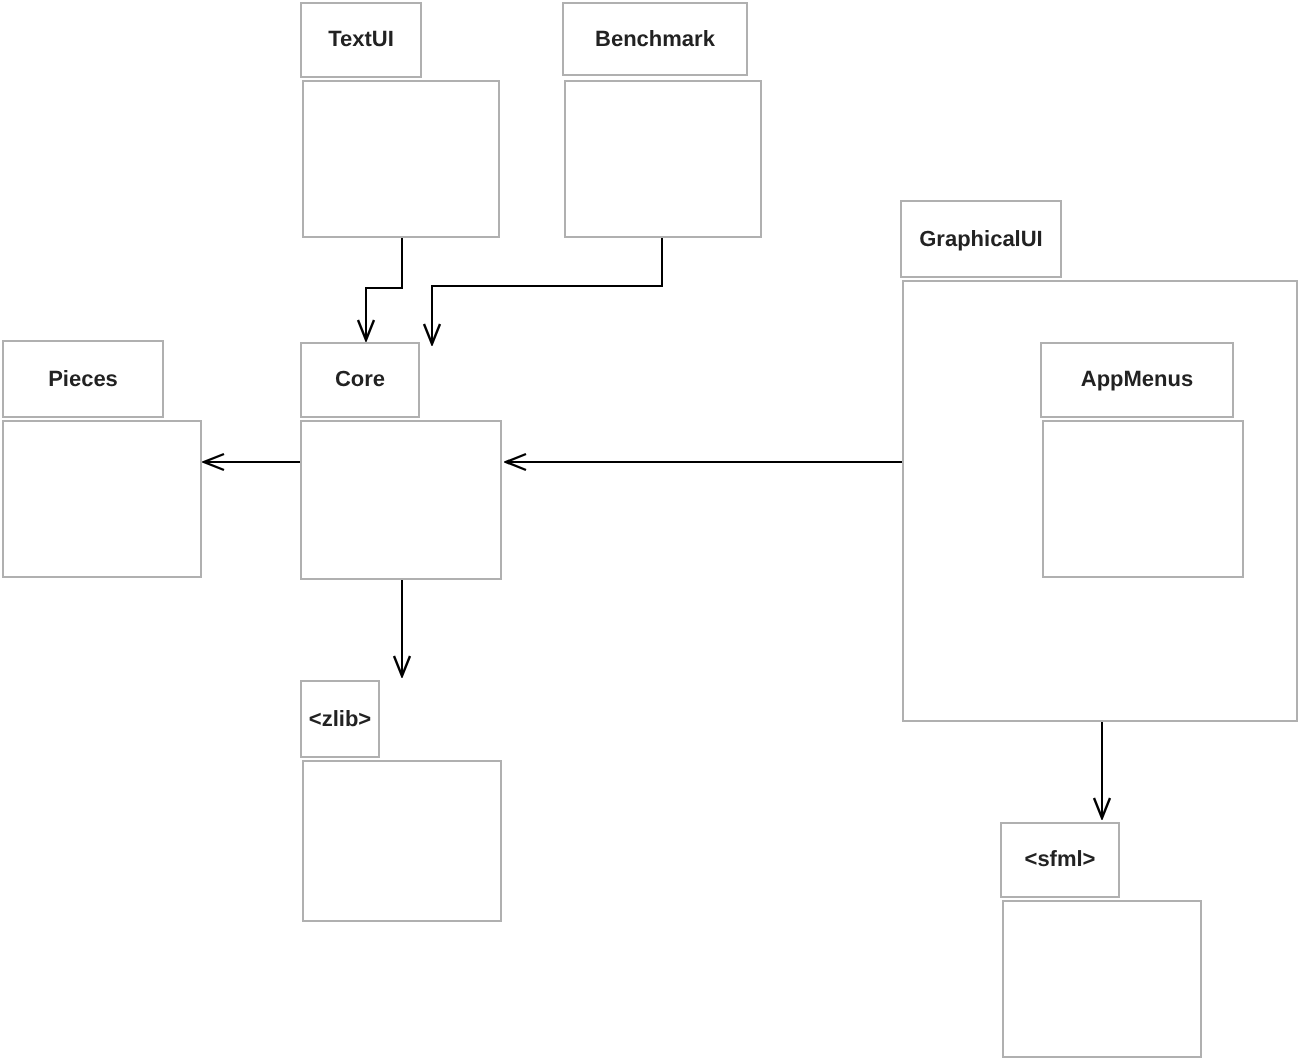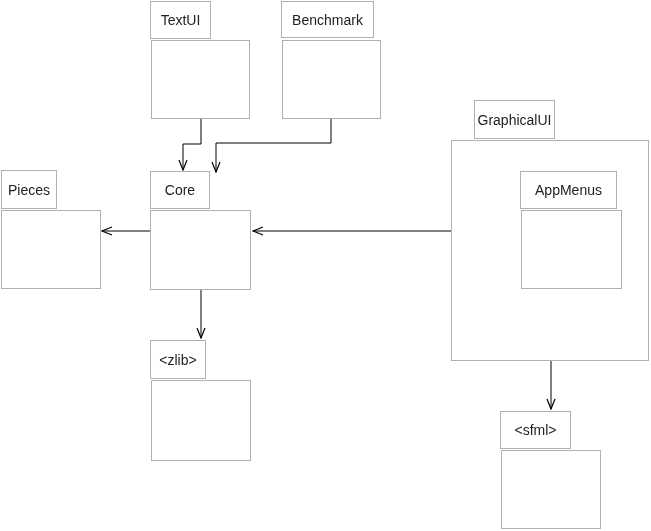--- a/index.html
+++ b/index.html
@@ -36,22 +36,22 @@
     left: 0;
     top: 0;
     box-sizing: border-box;
     border: 1px solid #b0b0b0;
     background: #ffffff;
     display: flex;
     align-items: center;
     justify-content: center;
   }
   .pkg .tab .lbl {
-    font-size: 14px;
-    font-weight: normal;
+    font-size: 11px;
+    font-weight: bold;
     color: #222222;
     white-space: nowrap;
   }
   .pkg .pbody {
     position: absolute;
     box-sizing: border-box;
     border: 1px solid #b0b0b0;
     background: #ffffff;
   }
   
@@ -84,54 +84,54 @@
   </div>
 
   <div class="pkg" style="left:281px;top:1px;">
     <div class="tab" style="width:93px;height:37px;">
       <span class="lbl">Benchmark</span>
     </div>
     <div class="pbody" style="left:1px;top:39px;width:99px;height:79px;"></div>
   </div>
 
   <div class="pkg" style="left:450px;top:100px;">
-    <div class="tab" style="width:81px;height:39px;margin-left:24px;">
+    <div class="tab" style="width:81px;height:39px;">
       <span class="lbl">GraphicalUI</span>
     </div>
     <div class="pbody" style="left:1px;top:40px;width:198px;height:221px;"></div>
   </div>
 
   <div class="pkg nested" style="left:520px;top:171px;">
     <div class="tab" style="width:97px;height:38px;">
       <span class="lbl">AppMenus</span>
     </div>
     <div class="pbody" style="left:1px;top:39px;width:101px;height:79px;"></div>
   </div>
 
   <div class="pkg" style="left:1px;top:170px;">
-    <div class="tab" style="width:56px;height:39px;">
+    <div class="tab" style="width:81px;height:39px;">
       <span class="lbl">Pieces</span>
     </div>
     <div class="pbody" style="left:0px;top:40px;width:100px;height:79px;"></div>
   </div>
 
   <div class="pkg" style="left:150px;top:171px;">
     <div class="tab" style="width:60px;height:38px;">
       <span class="lbl">Core</span>
     </div>
     <div class="pbody" style="left:0px;top:39px;width:101px;height:80px;"></div>
   </div>
 
   <div class="pkg" style="left:150px;top:340px;">
-    <div class="tab" style="width:56px;height:39px;">
+    <div class="tab" style="width:40px;height:39px;">
       <span class="lbl">&lt;zlib&gt;</span>
     </div>
     <div class="pbody" style="left:1px;top:40px;width:100px;height:81px;"></div>
   </div>
 
   <div class="pkg" style="left:500px;top:411px;">
-    <div class="tab" style="width:71px;height:38px;">
+    <div class="tab" style="width:60px;height:38px;">
       <span class="lbl">&lt;sfml&gt;</span>
     </div>
     <div class="pbody" style="left:1px;top:39px;width:100px;height:79px;"></div>
   </div>
 
 </div>
 
 </body></html>

